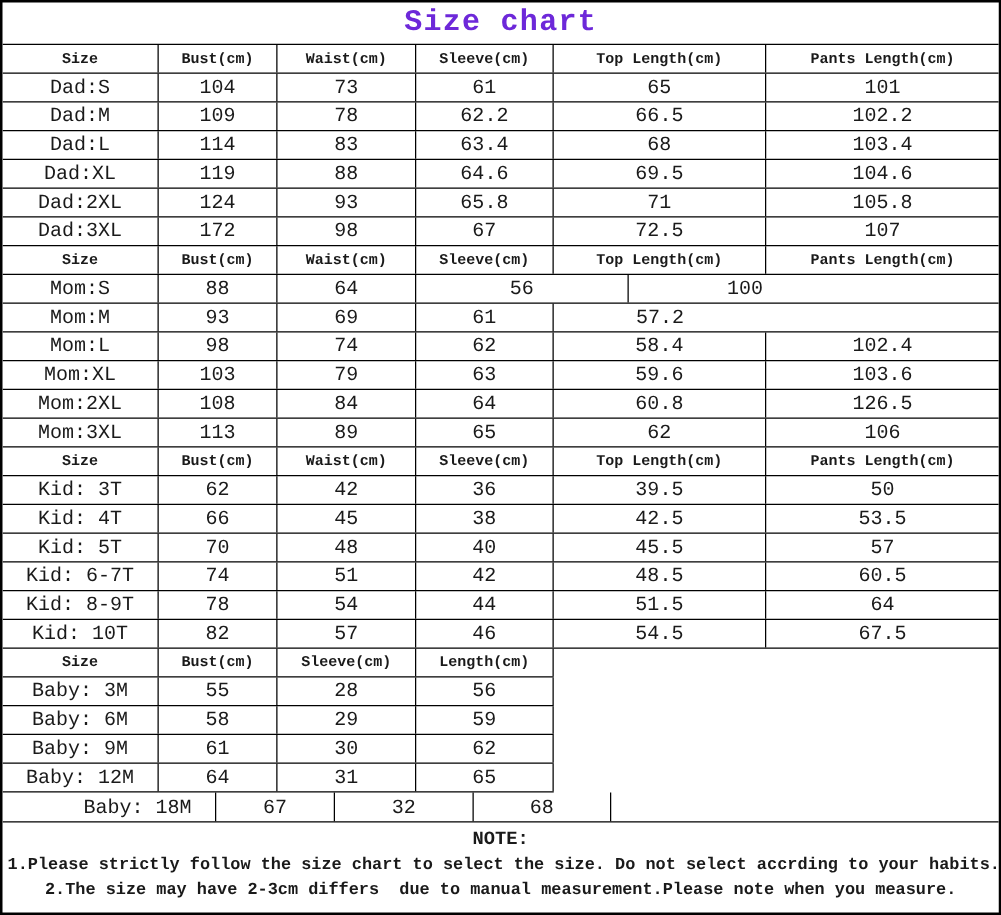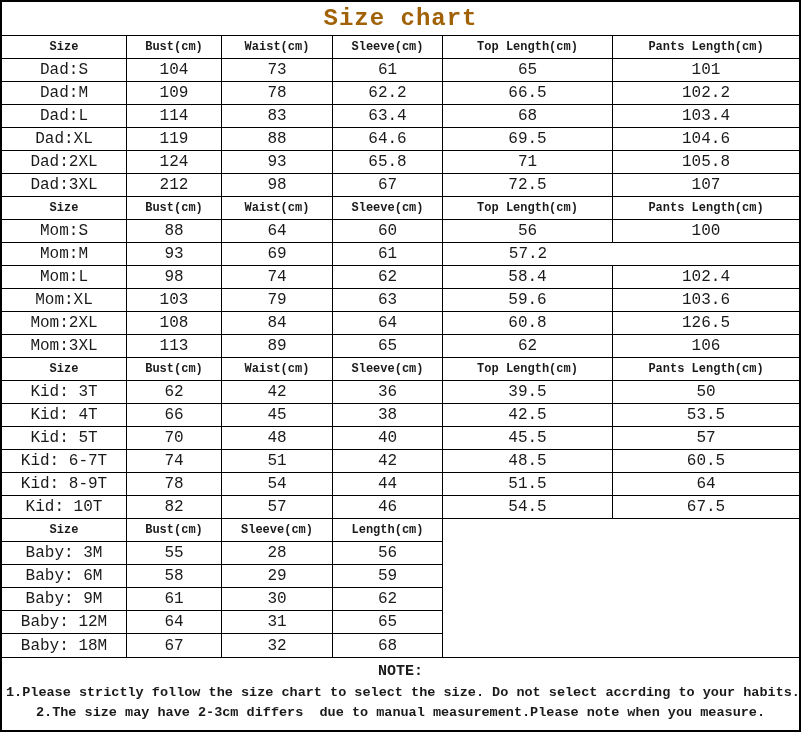--- a/index.html
+++ b/index.html
@@ -51,21 +51,21 @@
   .c0 { width: 125px; }
   .c1 { width: 95px; text-align: right;  }
   .c2 { width: 111px; }
   .c3 { width: 110px; }
   .c4 { width: 170px; }
   .c5 { width: 186px; }
 
   .section.full .cell:last-child { border-right: none; }
 
   .section.narrow .row { width: 441px; }
-  .section.narrow .row:last-child { border-bottom: none; }
+  .section.narrow .row:last-child { border-bottom: none; margin-left: 46px; }
 
   .notes {
     height: 76px;
     border-top: 1px solid #000;
     text-align: center;
     padding-top: 5px;
   }
   .note-heading {
     font-size: 15px;
     font-weight: bold;
@@ -78,21 +78,21 @@
     line-height: 20px;
   }
   .note-line-1 { text-align: left; padding-left: 4px; }
   .note-line-2 { text-align: center; }
 </style>
 </head>
 <body>
 
 <div class="chart">
   <div class="title-row">
-    <span class="title" style="color: #a16207;">Size chart</span>
+    <span class="title" style="color: #6d28d9;">Size chart</span>
   </div>
 
   <div id="sections">
       <div class="section full">
         <div class="row header-row">
           <div class="cell c0 header-cell">Size</div>
           <div class="cell c1 header-cell">Bust(cm)</div>
           <div class="cell c2 header-cell">Waist(cm)</div>
           <div class="cell c3 header-cell">Sleeve(cm)</div>
           <div class="cell c4 header-cell">Top Length(cm)</div>
@@ -133,41 +133,40 @@
         <div class="row">
           <div class="cell c0">Dad:2XL</div>
           <div class="cell c1">124</div>
           <div class="cell c2">93</div>
           <div class="cell c3">65.8</div>
           <div class="cell c4">71</div>
           <div class="cell c5">105.8</div>
         </div>
         <div class="row">
           <div class="cell c0">Dad:3XL</div>
-          <div class="cell c1">212</div>
+          <div class="cell c1">172</div>
           <div class="cell c2">98</div>
           <div class="cell c3">67</div>
           <div class="cell c4">72.5</div>
           <div class="cell c5">107</div>
         </div>
       </div>
       <div class="section full">
         <div class="row header-row">
           <div class="cell c0 header-cell">Size</div>
           <div class="cell c1 header-cell">Bust(cm)</div>
           <div class="cell c2 header-cell">Waist(cm)</div>
           <div class="cell c3 header-cell">Sleeve(cm)</div>
           <div class="cell c4 header-cell">Top Length(cm)</div>
           <div class="cell c5 header-cell">Pants Length(cm)</div>
         </div>
         <div class="row">
           <div class="cell c0">Mom:S</div>
           <div class="cell c1">88</div>
           <div class="cell c2">64</div>
-          <div class="cell c3">60</div>
           <div class="cell c4">56</div>
           <div class="cell c5">100</div>
         </div>
         <div class="row">
           <div class="cell c0">Mom:M</div>
           <div class="cell c1">93</div>
           <div class="cell c2">69</div>
           <div class="cell c3">61</div>
           <div class="cell c4">57.2</div>
         </div>

